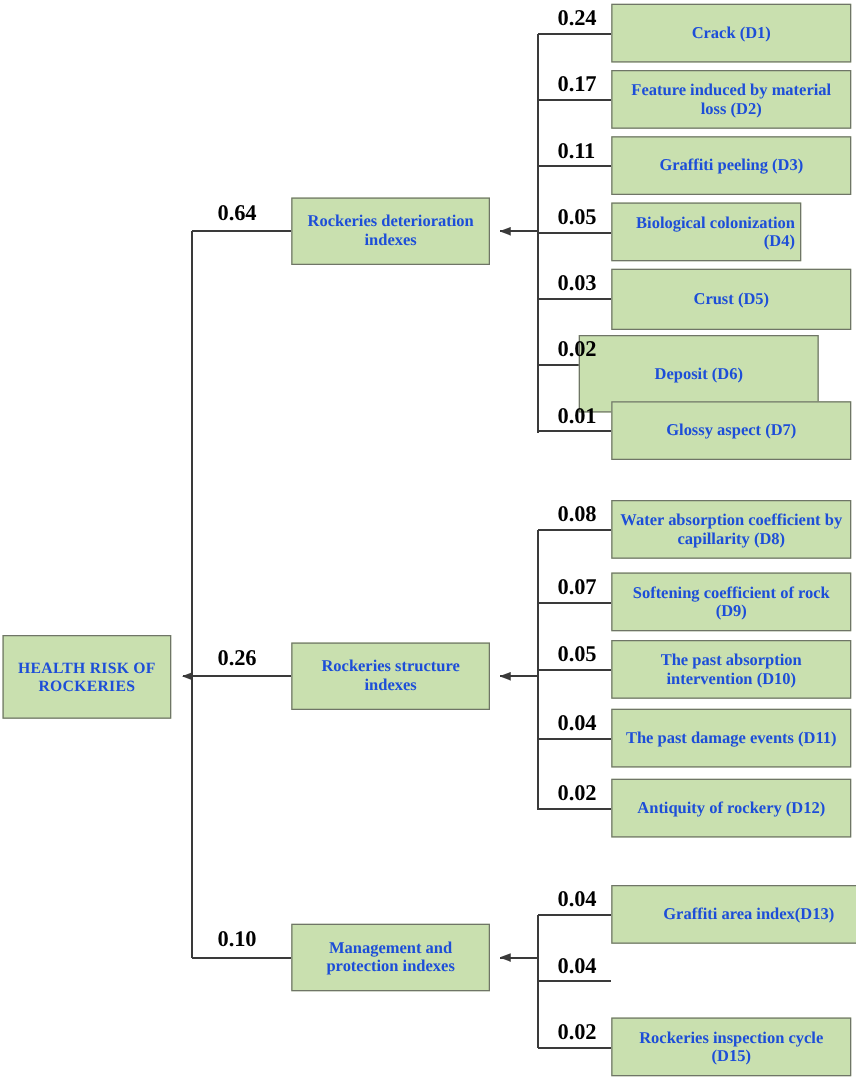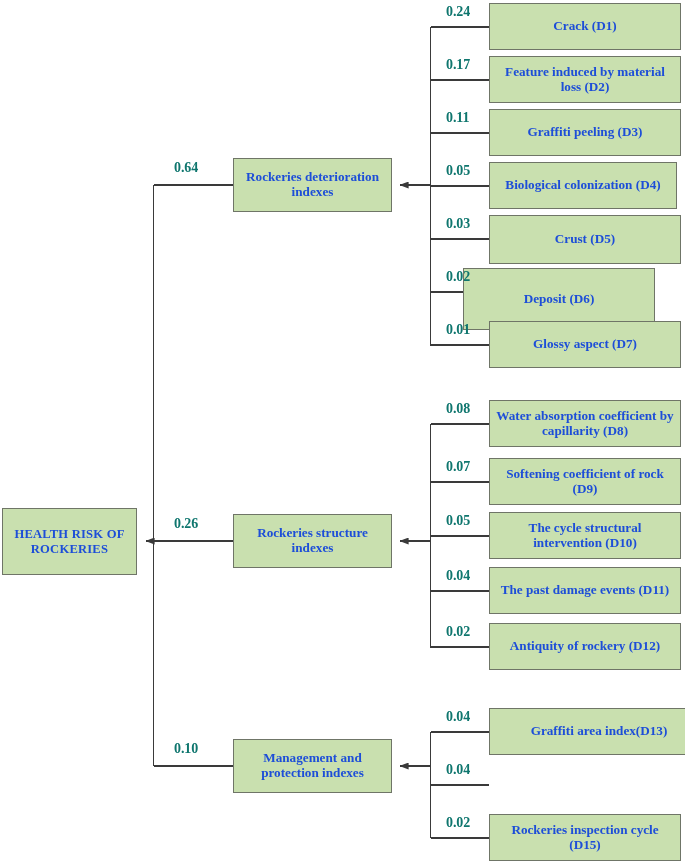--- a/index.html
+++ b/index.html
@@ -45,23 +45,23 @@
   }
   .node.mid {
     font-size: 13.2px;
   }
   .node.root {
     font-size: 12.6px;
     letter-spacing: 0.2px;
   }
   .weight {
     position: absolute;
-    font-size: 14px;
+    font-size: 18px;
     font-weight: bold;
-    color: #0f766e;
+    color: #000000;
     white-space: nowrap;
     z-index: 3;
     letter-spacing: -0.1px;
   }
 </style>
 </head>
 <body>
 
 <div id="diagram">
 
@@ -117,36 +117,36 @@
 
   <div class="node mid" style="left:233px; top:739px; width:159px; height:54px;">Management and protection indexes</div>
 
   <div class="weight" style="left:174px; top:160px;">0.64</div>
   <div class="weight" style="left:174px; top:516px;">0.26</div>
   <div class="weight" style="left:174px; top:741px;">0.10</div>
 
   <div class="node leaf" style="left:489px; top:3px; width:192px; height:47px;">Crack (D1)</div>
   <div class="node leaf" style="left:489px; top:56px; width:192px; height:47px;">Feature induced by material loss (D2)</div>
   <div class="node leaf" style="left:489px; top:109px; width:192px; height:47px;">Graffiti peeling (D3)</div>
-  <div class="node leaf" style="left:489px; top:162px; width:188px; height:47px;text-align:right;">Biological colonization (D4)</div>
+  <div class="node leaf" style="left:489px; top:162px; width:152px; height:47px;text-align:right;">Biological colonization (D4)</div>
   <div class="node leaf" style="left:489px; top:215px; width:192px; height:49px;">Crust (D5)</div>
   <div class="node leaf" style="left:463px; top:268px; width:192px; height:62px;">Deposit (D6)</div>
   <div class="node leaf" style="left:489px; top:321px; width:192px; height:47px;">Glossy aspect (D7)</div>
 
   <div class="weight" style="left:446px; top:4px;">0.24</div>
   <div class="weight" style="left:446px; top:57px;">0.17</div>
   <div class="weight" style="left:446px; top:110px;">0.11</div>
   <div class="weight" style="left:446px; top:163px;">0.05</div>
   <div class="weight" style="left:446px; top:216px;">0.03</div>
   <div class="weight" style="left:446px; top:269px;">0.02</div>
   <div class="weight" style="left:446px; top:322px;text-align:center;">0.01</div>
 
   <div class="node leaf" style="left:489px; top:400px; width:192px; height:47px;">Water absorption coefficient by capillarity (D8)</div>
   <div class="node leaf" style="left:489px; top:458px; width:192px; height:47px;">Softening coefficient of rock (D9)</div>
-  <div class="node leaf" style="left:489px; top:512px; width:192px; height:47px;">The cycle structural intervention (D10)</div>
+  <div class="node leaf" style="left:489px; top:512px; width:192px; height:47px;">The past absorption intervention (D10)</div>
   <div class="node leaf" style="left:489px; top:567px; width:192px; height:47px;">The past damage events (D11)</div>
   <div class="node leaf" style="left:489px; top:623px; width:192px; height:47px;">Antiquity of rockery (D12)</div>
 
   <div class="weight" style="left:446px; top:401px;">0.08</div>
   <div class="weight" style="left:446px; top:459px;">0.07</div>
   <div class="weight" style="left:446px; top:513px;">0.05</div>
   <div class="weight" style="left:446px; top:568px;">0.04</div>
   <div class="weight" style="left:446px; top:624px;">0.02</div>
 
   <div class="node leaf" style="left:489px; top:708px; width:220px; height:47px;">Graffiti area index(D13)</div>

